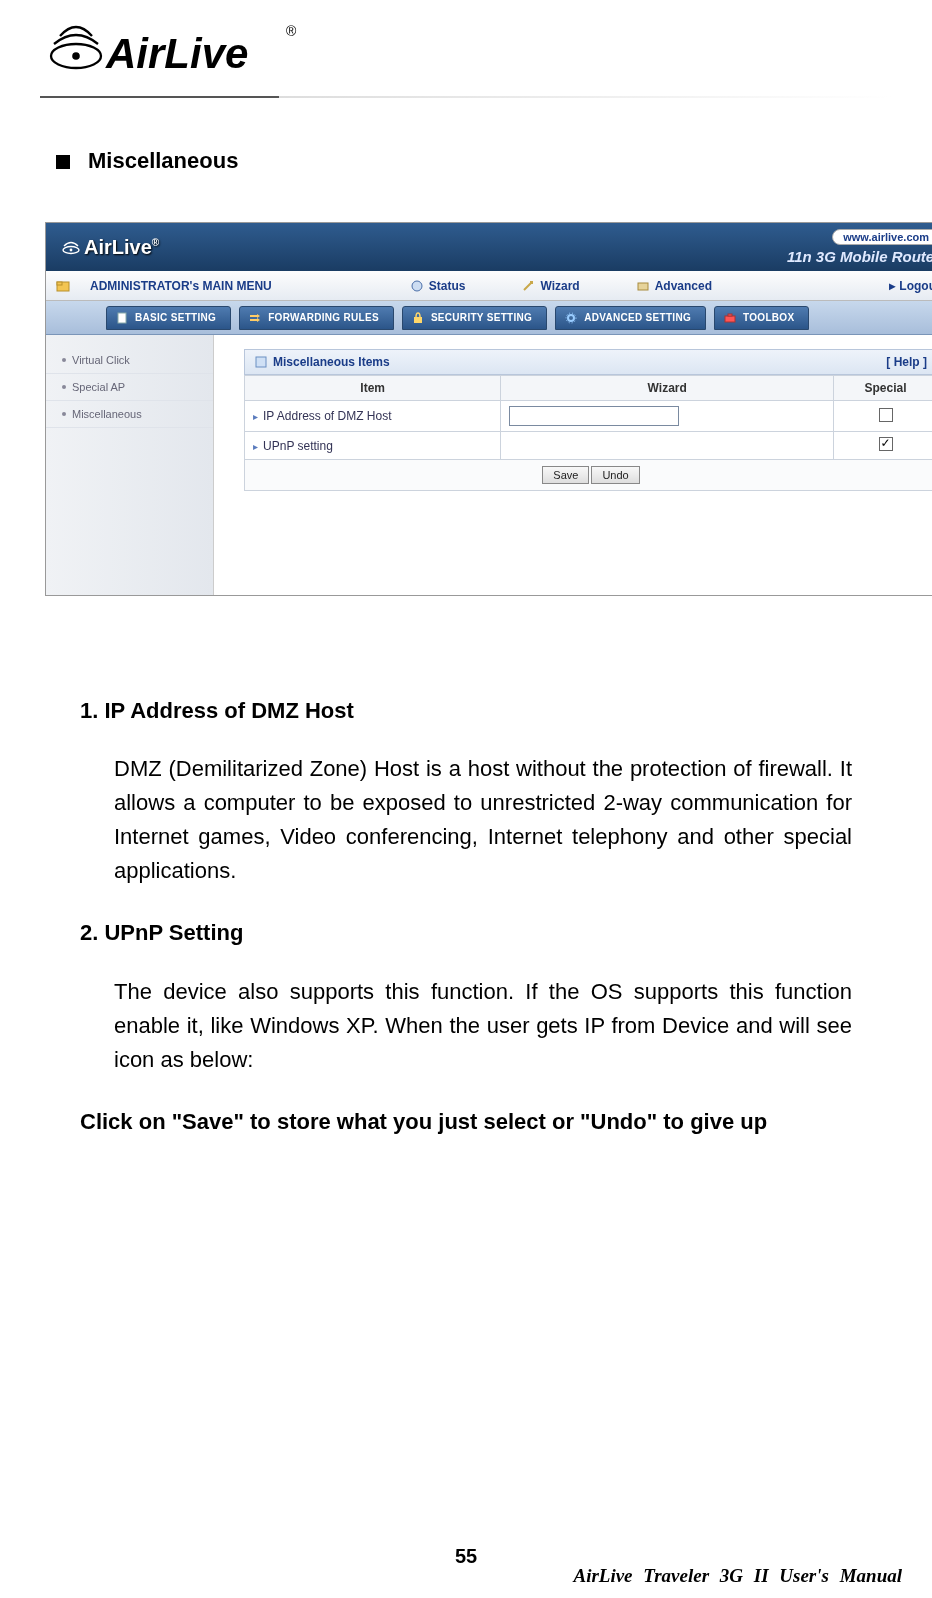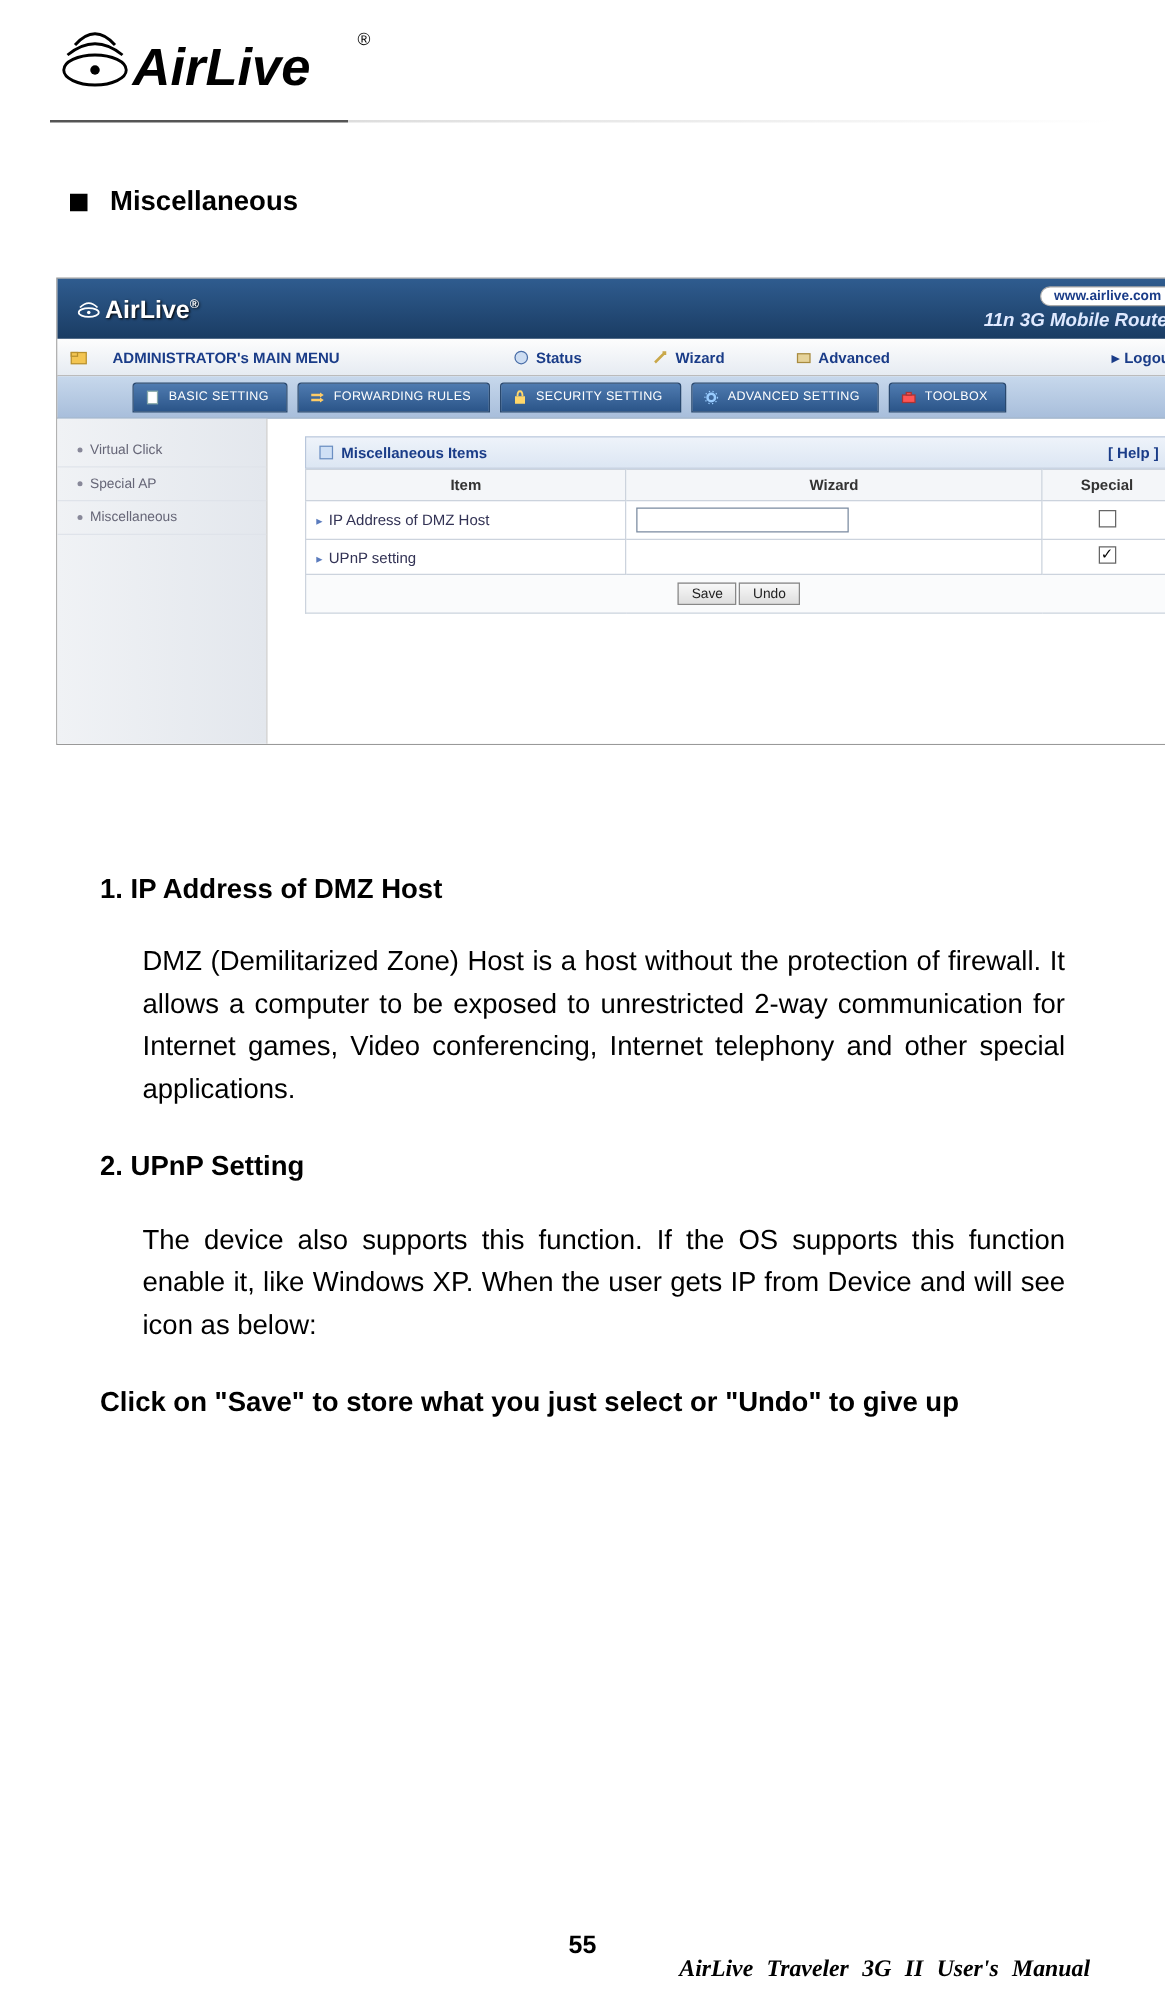--- a/index.html
+++ b/index.html
@@ -108,21 +108,21 @@
     align-items: center;
     padding: 0 10px 0 60px;
     gap: 8px;
     border-bottom: 1px solid #7a95b8;
   }
   .tab {
     height: 24px;
     background: linear-gradient(#4f7bb0, #2b5589);
     color: #fff;
     font-size: 10px;
-    font-weight: normal;
+    font-weight: bold;
     display: flex;
     align-items: center;
     padding: 0 14px 0 8px;
     border-radius: 3px 3px 0 0;
     gap: 6px;
     letter-spacing: 0.3px;
     border: 1px solid #29486e;
   }
   .tab .tab-ic { width:14px; height:14px; }
 
@@ -249,21 +249,21 @@
     bottom: 30px;
     left: 0; right: 0;
     text-align: center;
   }
   .page-num {
     font-weight: bold;
     font-size: 20px;
   }
   .footer-title {
     position: absolute;
-    right: 60px;
+    right: 30px;
     top: 20px;
     font-style: italic;
     font-weight: bold;
     font-family: "Times New Roman", serif;
     font-size: 19px;
     word-spacing: 6px;
   }
 </style>
 </head>
 <body>

